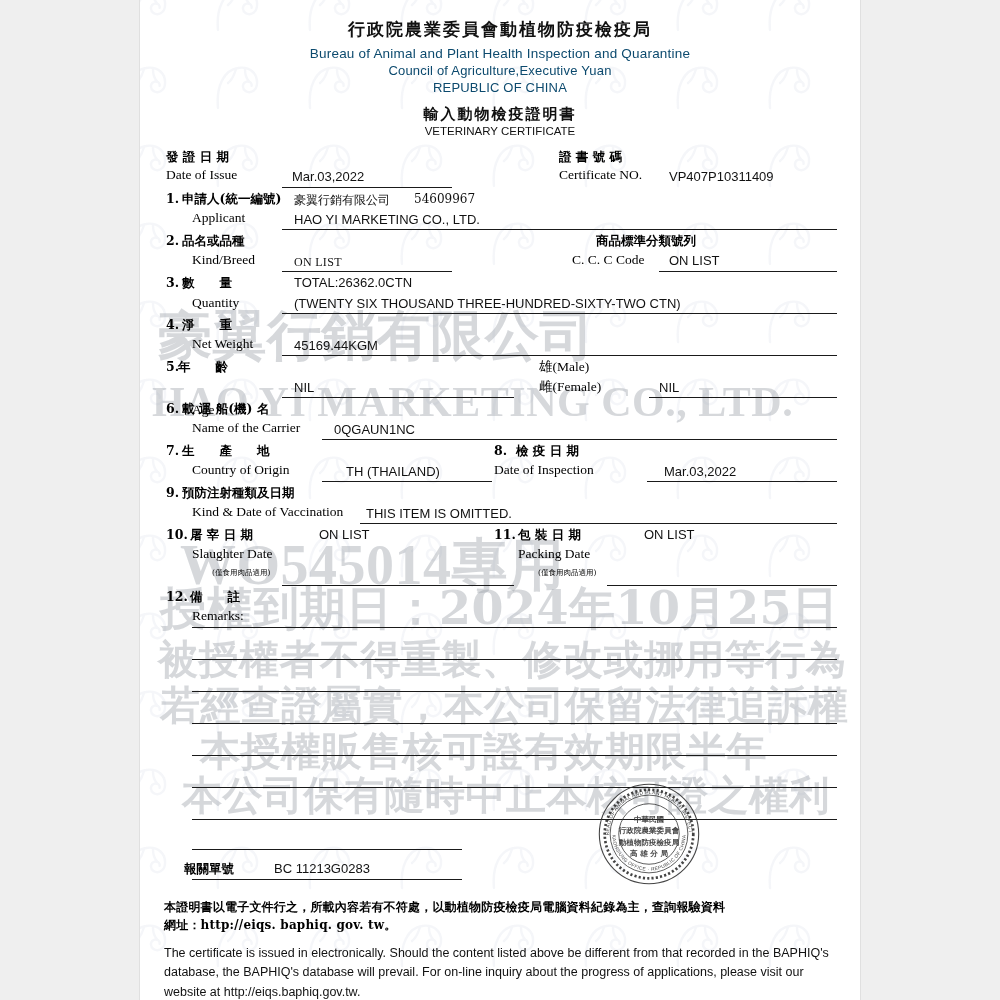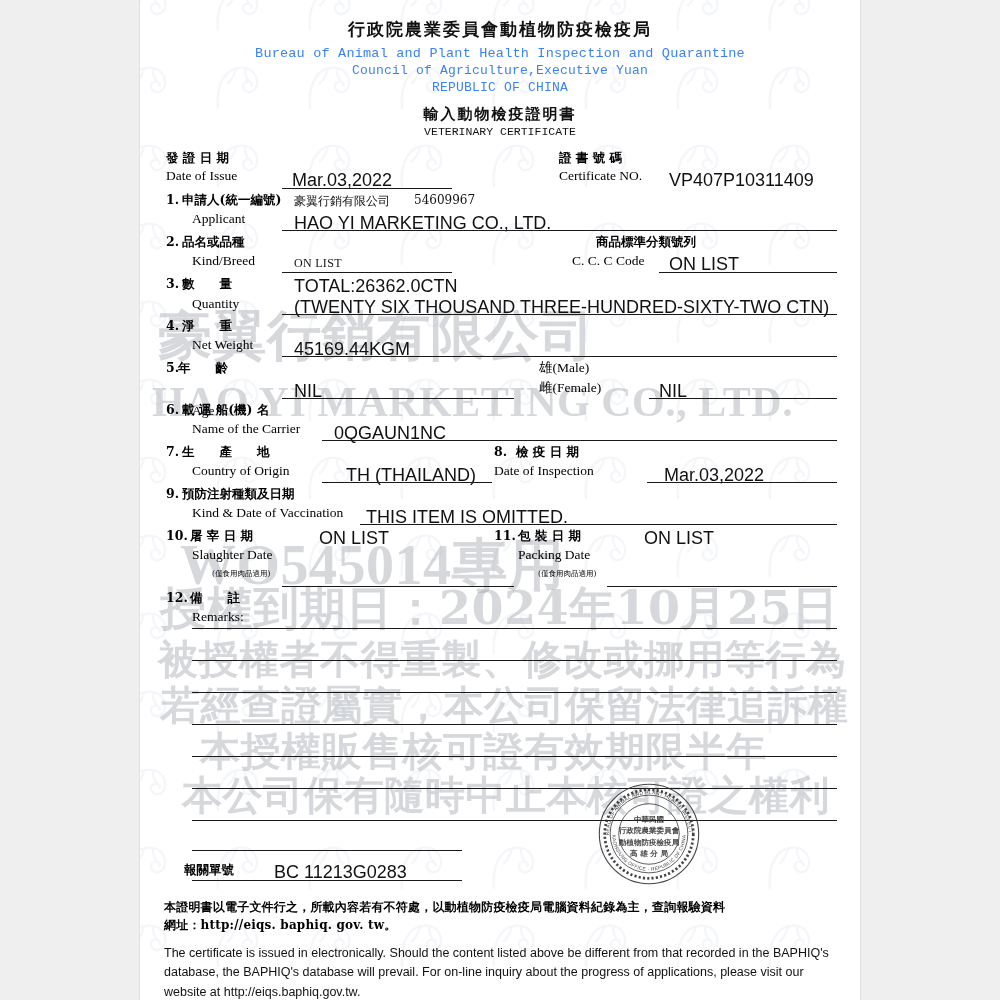--- a/index.html
+++ b/index.html
@@ -76,37 +76,37 @@
   .hdr { text-align: center; }
   .hdr-cn {
     font-family: "DejaVu Serif", serif;
     font-size: 17px;
     font-weight: bold;
     letter-spacing: 2px;
     color: #111;
     margin-top: 18px;
   }
   .hdr-en {
-    font-family: Liberation Mono, monospace;
+    font-family: Liberation Sans, sans-serif;
     font-size: 13.5px;
-    color: #3b82f6;
+    color: #0c4a6e;
     margin-top: 5px;
     letter-spacing: .2px;
   }
   .hdr-en.small { font-size: 13px; margin-top: 2px; }
   .sub-cn {
     font-family: "DejaVu Serif", serif;
     font-size: 15px;
     font-weight: bold;
     letter-spacing: 2px;
     margin-top: 10px;
     color: #111;
   }
   .sub-en {
-    font-family: Liberation Mono, monospace;
+    font-family: Liberation Sans, sans-serif;
     font-size: 11.5px;
     margin-top: 1px;
     color: #111;
   }
 
   .body-area {
     position: relative;
     margin: 12px 24px 0 24px;
   }
   .lbl-cn {
@@ -117,21 +117,21 @@
     white-space: nowrap;
   }
   .lbl-en {
     font-family: "Liberation Serif", serif;
     font-size: 13.5px;
     color: #000;
     white-space: nowrap;
   }
   .val {
     font-family: "Liberation Sans", sans-serif;
-    font-size: 18px;
+    font-size: 13px;
     color: #111;
     white-space: nowrap;
     text-align: right;
   }
   .val-serif {
     font-family: "DejaVu Serif", serif;
     font-size: 12px;
     color: #111;
     white-space: nowrap;
   }

